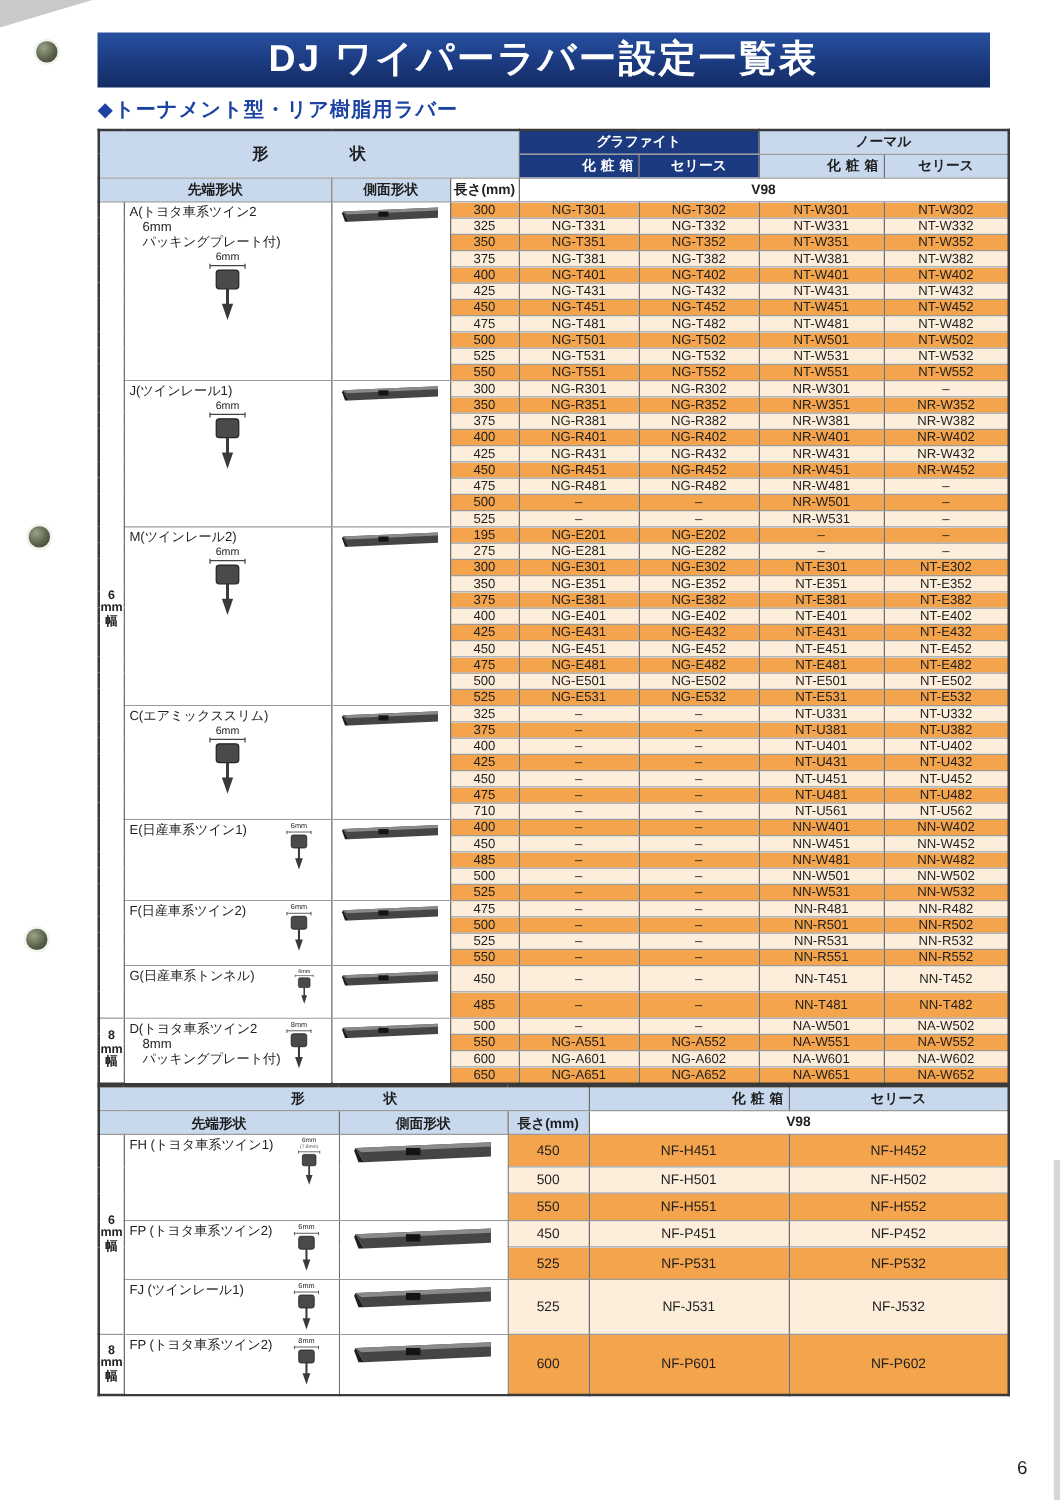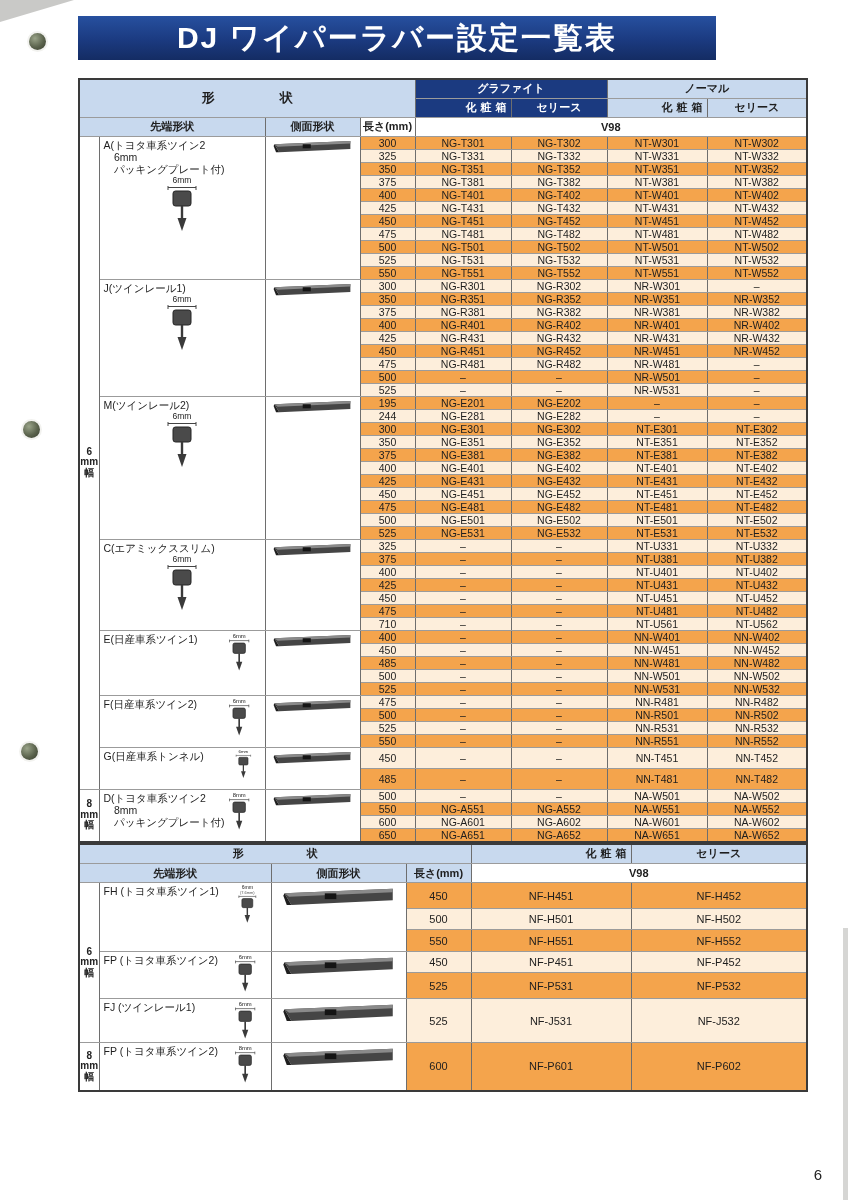--- a/index.html
+++ b/index.html
@@ -12,21 +12,21 @@
     font-family:"Liberation Sans","DejaVu Sans",sans-serif;color:var(--ink);
   }
   
   .corner-tl{position:absolute;left:0;top:0;width:74px;height:22px;background:#c9c9c7;
     clip-path:polygon(0 0,100% 0,0 100%);}
   .edge-right{position:absolute;right:0;top:928px;width:5px;height:272px;background:#d6d6d4;}
   .hole{position:absolute;width:17px;height:17px;border-radius:50%;
     background:radial-gradient(circle at 35% 32%,#9aa489,#5a624c 55%,#3b4130 95%);
     box-shadow:0 0 0 2px #f2f2ef;}
   
-  .titlebar{position:absolute;left:78px;top:16px;width:638px;height:44px;
+  .titlebar{position:absolute;left:78px;top:26px;width:714px;height:44px;
     background:linear-gradient(#27509f 0%,#1b3a80 55%,#142c63 100%);
     color:#fff;font-weight:bold;font-size:30px;line-height:44px;text-align:center;letter-spacing:2px;}
   .content{position:absolute;left:78px;top:78px;width:730px;}
   .sec-title{color:var(--sect);font-weight:bold;font-size:16px;letter-spacing:1px;margin:0 0 4px 0;}
   .sec-title.second{margin-top:9px;}
   
   table{border-collapse:collapse;table-layout:fixed;width:728px;border:2px solid #3a3a3a;}
   th,td{border-left:1px solid #6e6e6e;border-right:1px solid #6e6e6e;
     border-top:1px solid #9b9b9b;border-bottom:1px solid #9b9b9b;
     padding:0;text-align:center;vertical-align:middle;font-size:10.5px;color:var(--ink);
@@ -63,20 +63,21 @@
 <div class="corner-tl"></div>
 <div class="edge-right"></div>
 <div class="hole" style="left:29px;top:33px;"></div>
 <div class="hole" style="left:23px;top:421px;"></div>
 <div class="hole" style="left:21px;top:743px;"></div>
 
 <div class="titlebar">DJ ワイパーラバー設定一覧表</div>
 
 <div class="content">
 
+  <div class="sec-title">◆トーナメント型・リア樹脂用ラバー</div>
 
   <table class="t1">
     <colgroup>
       <col style="width:20px">
         <col style="width:166px">
         <col style="width:95px">
         <col style="width:55px">
       <col style="width:96px">
         <col style="width:96px">
         <col style="width:100px">
@@ -321,21 +322,21 @@
   </svg>
             </div>
           </td>
           <td class="data len">195</td>
           <td class="data">NG-E201</td>
           <td class="data">NG-E202</td>
           <td class="data">–</td>
           <td class="data">–</td>
         </tr>
         <tr class="cream">
-          <td class="data len">244</td>
+          <td class="data len">275</td>
           <td class="data">NG-E281</td>
           <td class="data">NG-E282</td>
           <td class="data">–</td>
           <td class="data">–</td>
         </tr>
         <tr class="orange">
           <td class="data len">300</td>
           <td class="data">NG-E301</td>
           <td class="data">NG-E302</td>
           <td class="data">NT-E301</td>

